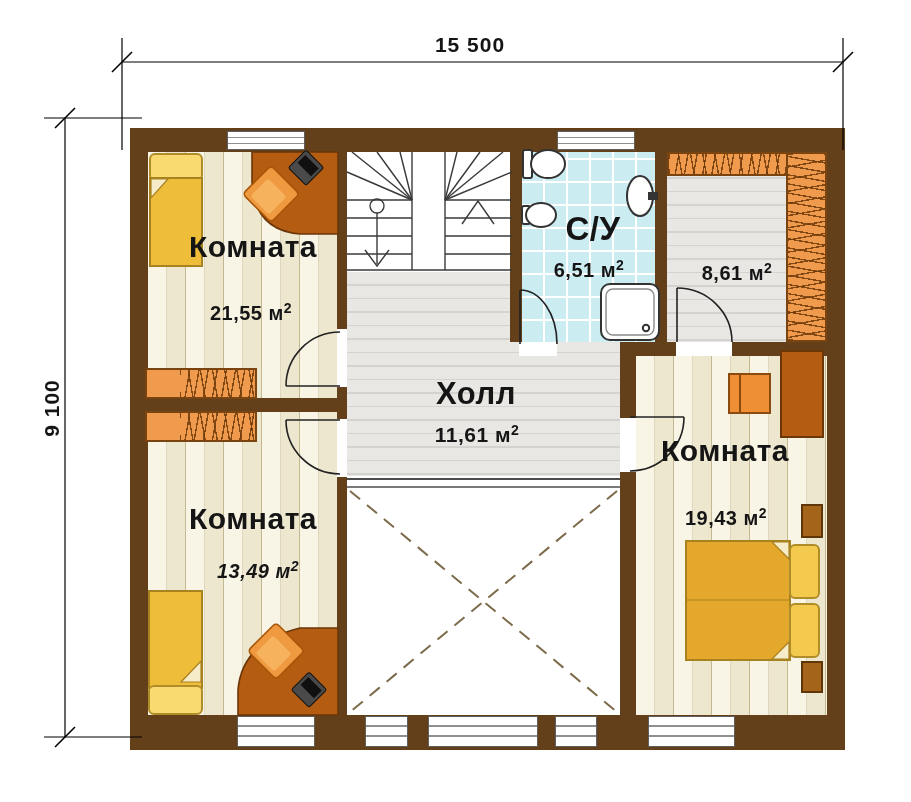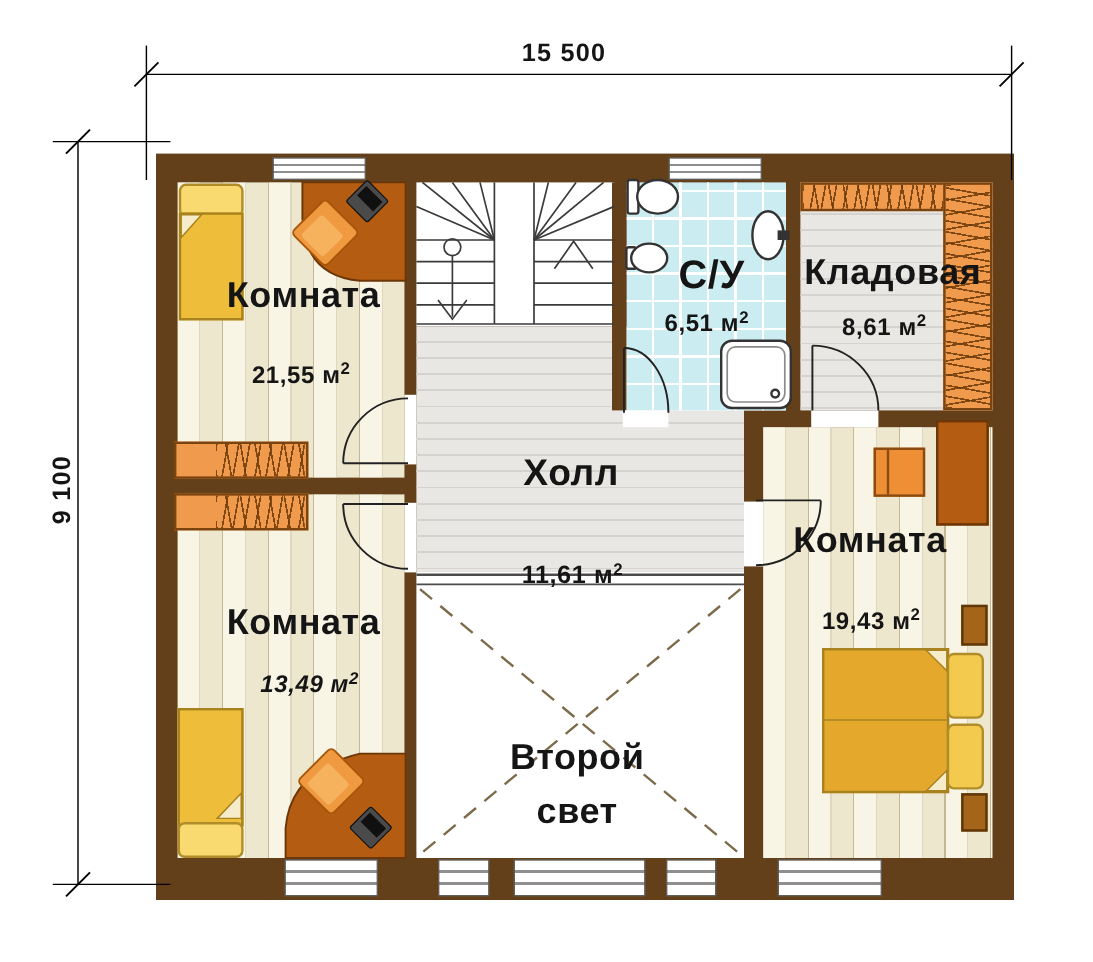--- a/index.html
+++ b/index.html
@@ -239,24 +239,19 @@
 
   <div class="lbl room-name" style="left:253px;top:519px;">Комната</div>
   <div class="lbl room-area" style="left:258px;top:570px;font-style:italic;"><span>13,49 м</span><span class="sup">2</span></div>
 
   <div class="lbl room-name" style="left:725px;top:451px;">Комната</div>
   <div class="lbl room-area" style="left:726px;top:517px;"><span>19,43 м</span><span class="sup">2</span></div>
 
   <div class="lbl room-name" style="left:593px;top:229px;font-size:33px;">С/У</div>
   <div class="lbl room-area" style="left:589px;top:269px;"><span>6,51 м</span><span class="sup">2</span></div>
 
-  <div class="lbl room-name" style="left:744px;top:228px;">Кладовая</div>
   <div class="lbl room-area" style="left:737px;top:272px;"><span>8,61 м</span><span class="sup">2</span></div>
 
   <div class="lbl room-name" style="left:476px;top:394px;font-size:31px;">Холл</div>
-  <div class="lbl room-area" style="left:477px;top:434px;font-size:21px;margin-top:45px;"><span>11,61 м</span><span class="sup">2</span></div>
-
-  <div class="lbl room-name" style="left:481px;top:654px;text-align:center;line-height:45px;">
-    <span style="display:block;">Второй</span>
-    <span style="display:block;">свет</span>
-  </div>
+  <div class="lbl room-area" style="left:477px;top:434px;font-size:21px;"><span>11,61 м</span><span class="sup">2</span></div>
+
 
 </div>
 
 </body></html>

